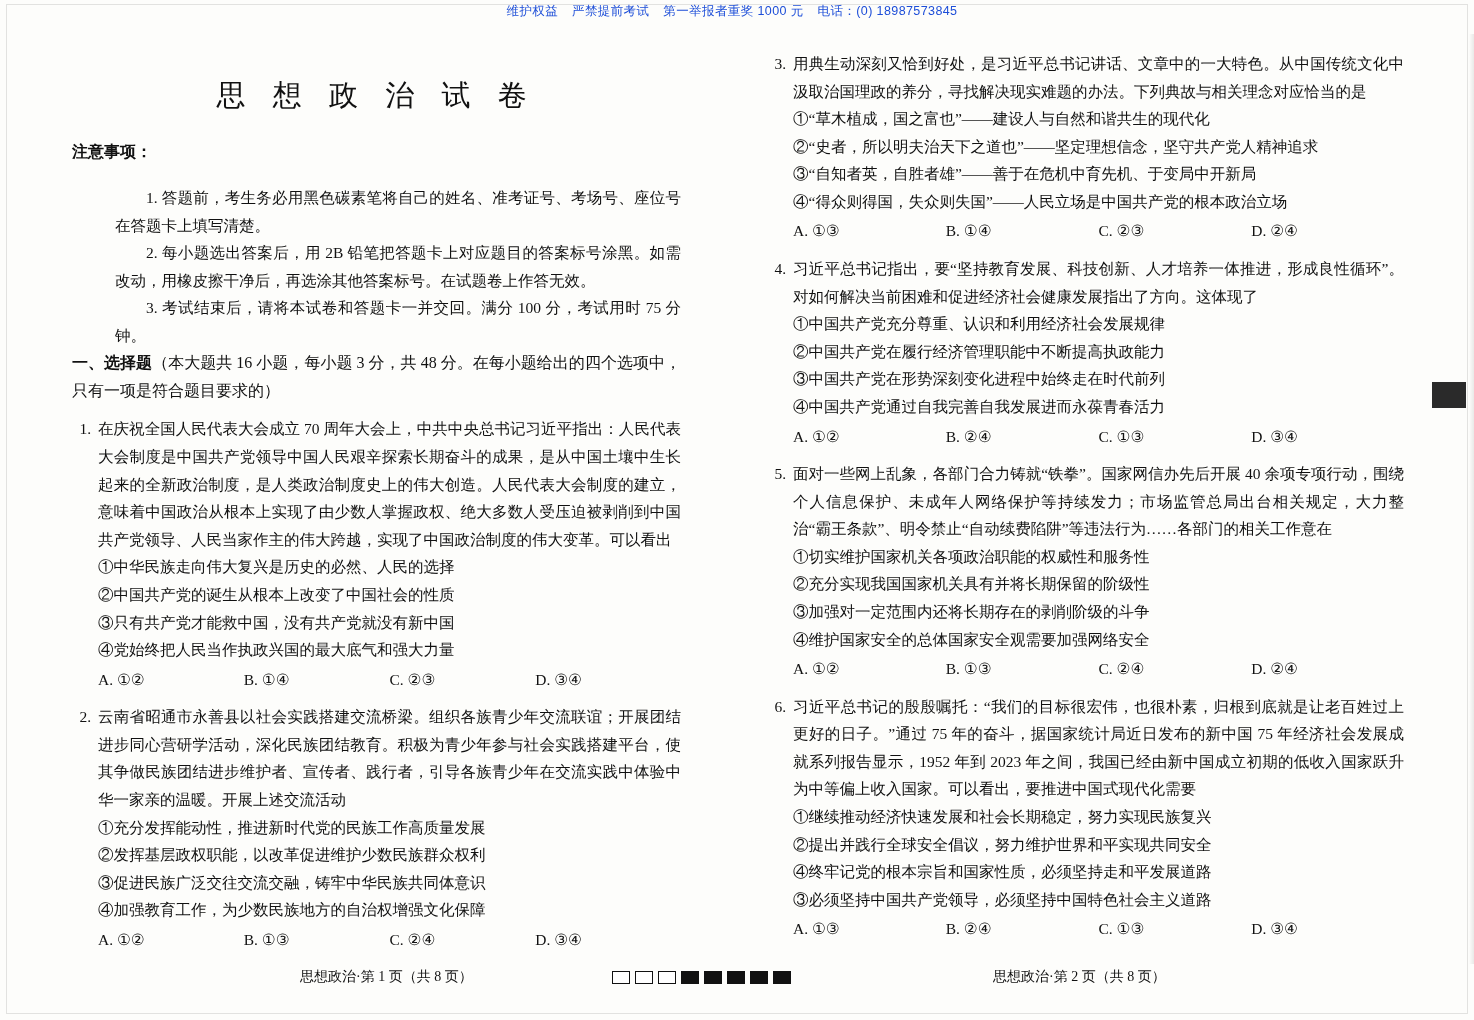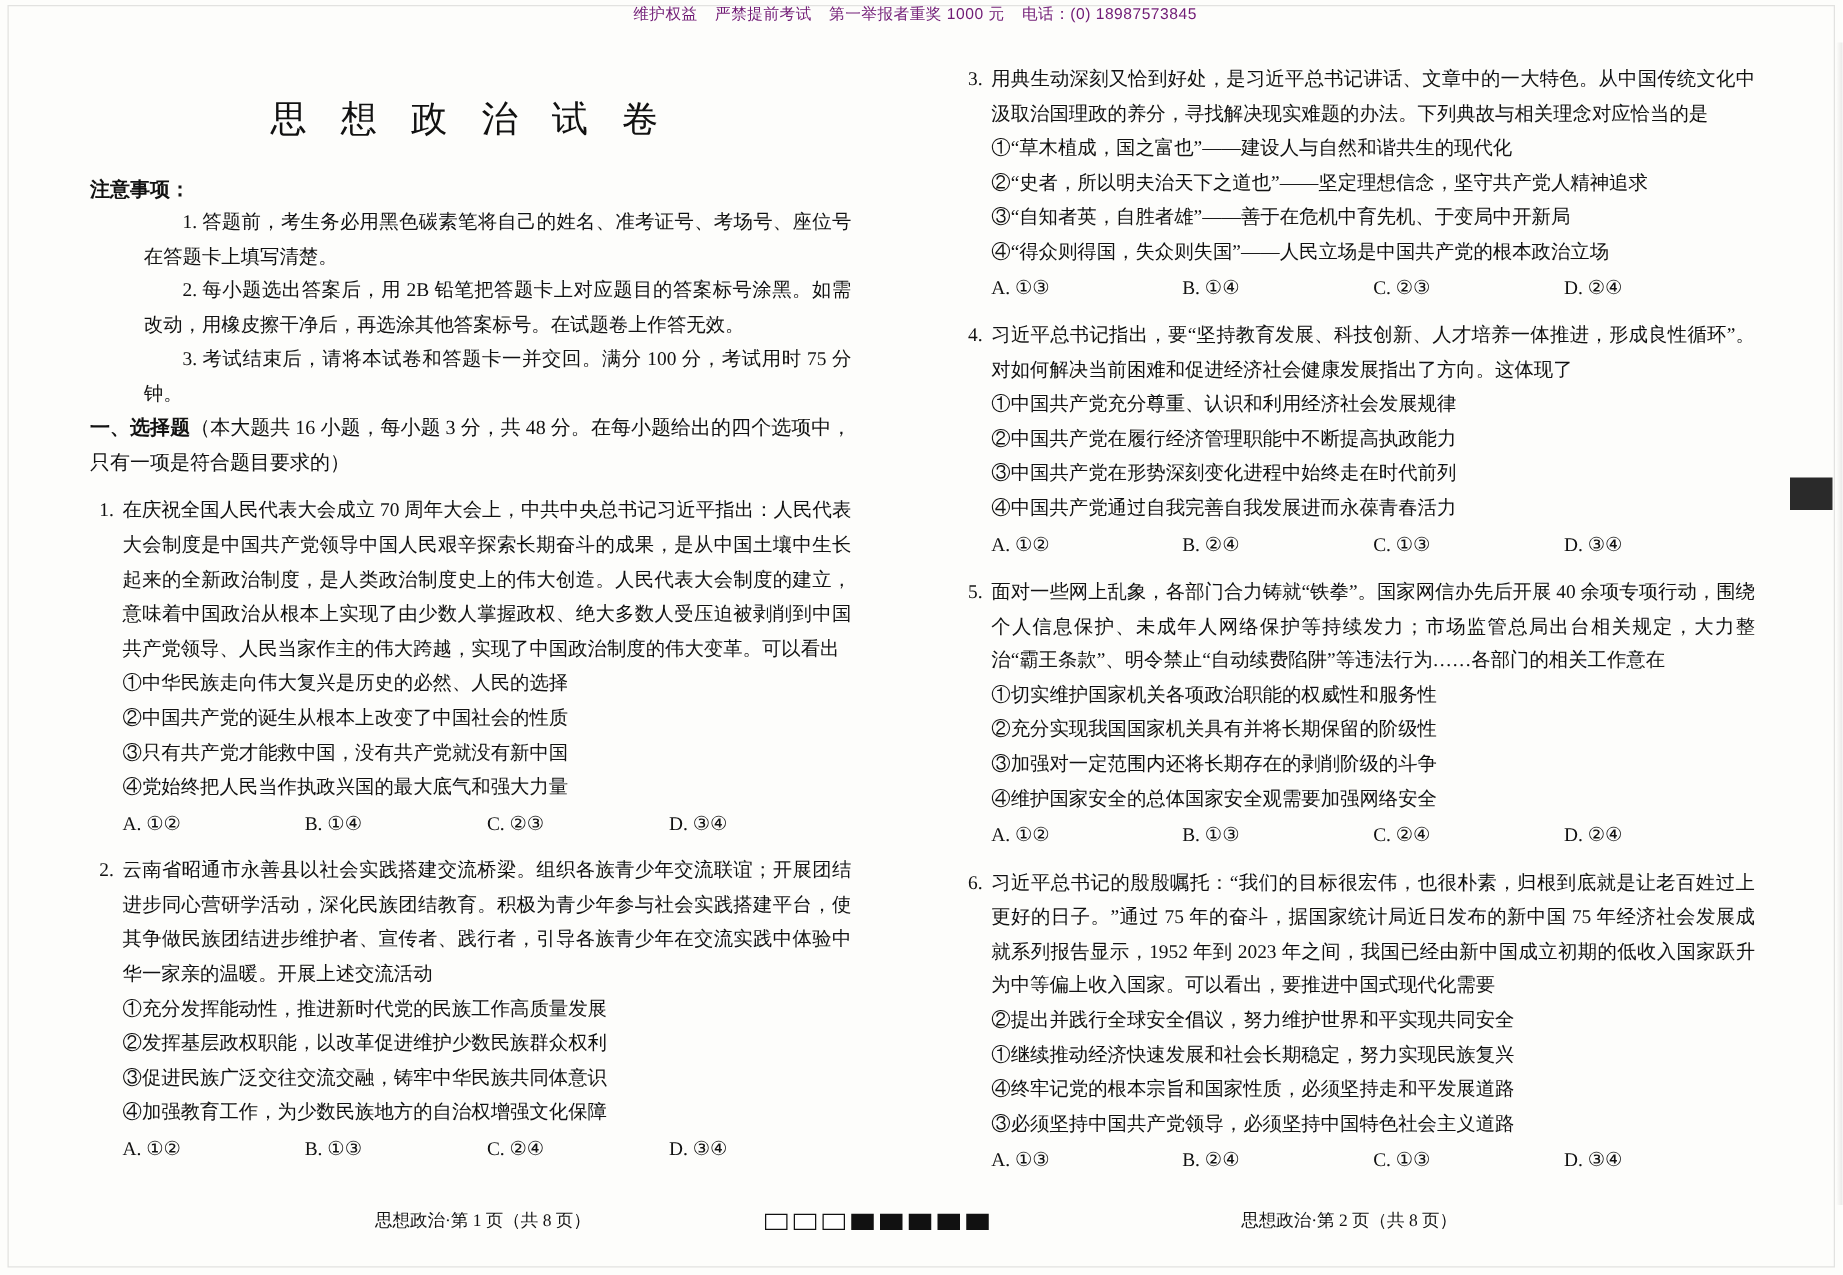--- a/index.html
+++ b/index.html
@@ -28,21 +28,21 @@
     pointer-events: none;
   }
   .header-notice {
     position: absolute;
     top: 3px;
     left: 0;
     width: 100%;
     text-align: center;
     font-size: 12.5px;
     letter-spacing: 0.4px;
-    color: #701a75;
+    color: #1d4ed8;
     font-family: "Liberation Sans", sans-serif;
   }
   .header-notice span { margin-right: 10px; }
 
   .columns {
     position: absolute;
     top: 34px;
     left: 0;
     width: 100%;
     height: 930px;
@@ -65,21 +65,21 @@
     text-align: center;
     font-size: 29px;
     font-weight: normal;
     letter-spacing: 10px;
     margin: 22px 0 26px 0;
     font-family: "Liberation Serif", serif;
   }
   .notice-title {
     font-size: 16px;
     font-weight: bold;
-    margin-bottom: 1px;
+    margin-bottom: 21px;
   }
   .notice-item {
     font-size: 15.5px;
     line-height: 1.78;
     text-indent: 2em;
     text-align: justify;
     margin-left: 43px;
   }
   .section-head {
     font-size: 16px;
@@ -273,22 +273,22 @@
             <span>C. ②④</span>
             <span>D. ②④</span>
           </div>
         </div>
       </div>
 
       <div class="q">
         <div class="q-num">6.</div>
         <div class="q-body">
           <div class="q-stem">习近平总书记的殷殷嘱托：“我们的目标很宏伟，也很朴素，归根到底就是让老百姓过上更好的日子。”通过 75 年的奋斗，据国家统计局近日发布的新中国 75 年经济社会发展成就系列报告显示，1952 年到 2023 年之间，我国已经由新中国成立初期的低收入国家跃升为中等偏上收入国家。可以看出，要推进中国式现代化需要</div>
+          <div class="opt-line">①继续推动经济快速发展和社会长期稳定，努力实现民族复兴</div>
           <div class="opt-line">②提出并践行全球安全倡议，努力维护世界和平实现共同安全</div>
-          <div class="opt-line">①继续推动经济快速发展和社会长期稳定，努力实现民族复兴</div>
           <div class="opt-line">④终牢记党的根本宗旨和国家性质，必须坚持走和平发展道路</div>
           <div class="opt-line">③必须坚持中国共产党领导，必须坚持中国特色社会主义道路</div>
           <div class="answers">
             <span>A. ①③</span>
             <span>B. ②④</span>
             <span>C. ①③</span>
             <span>D. ③④</span>
           </div>
         </div>
       </div>

